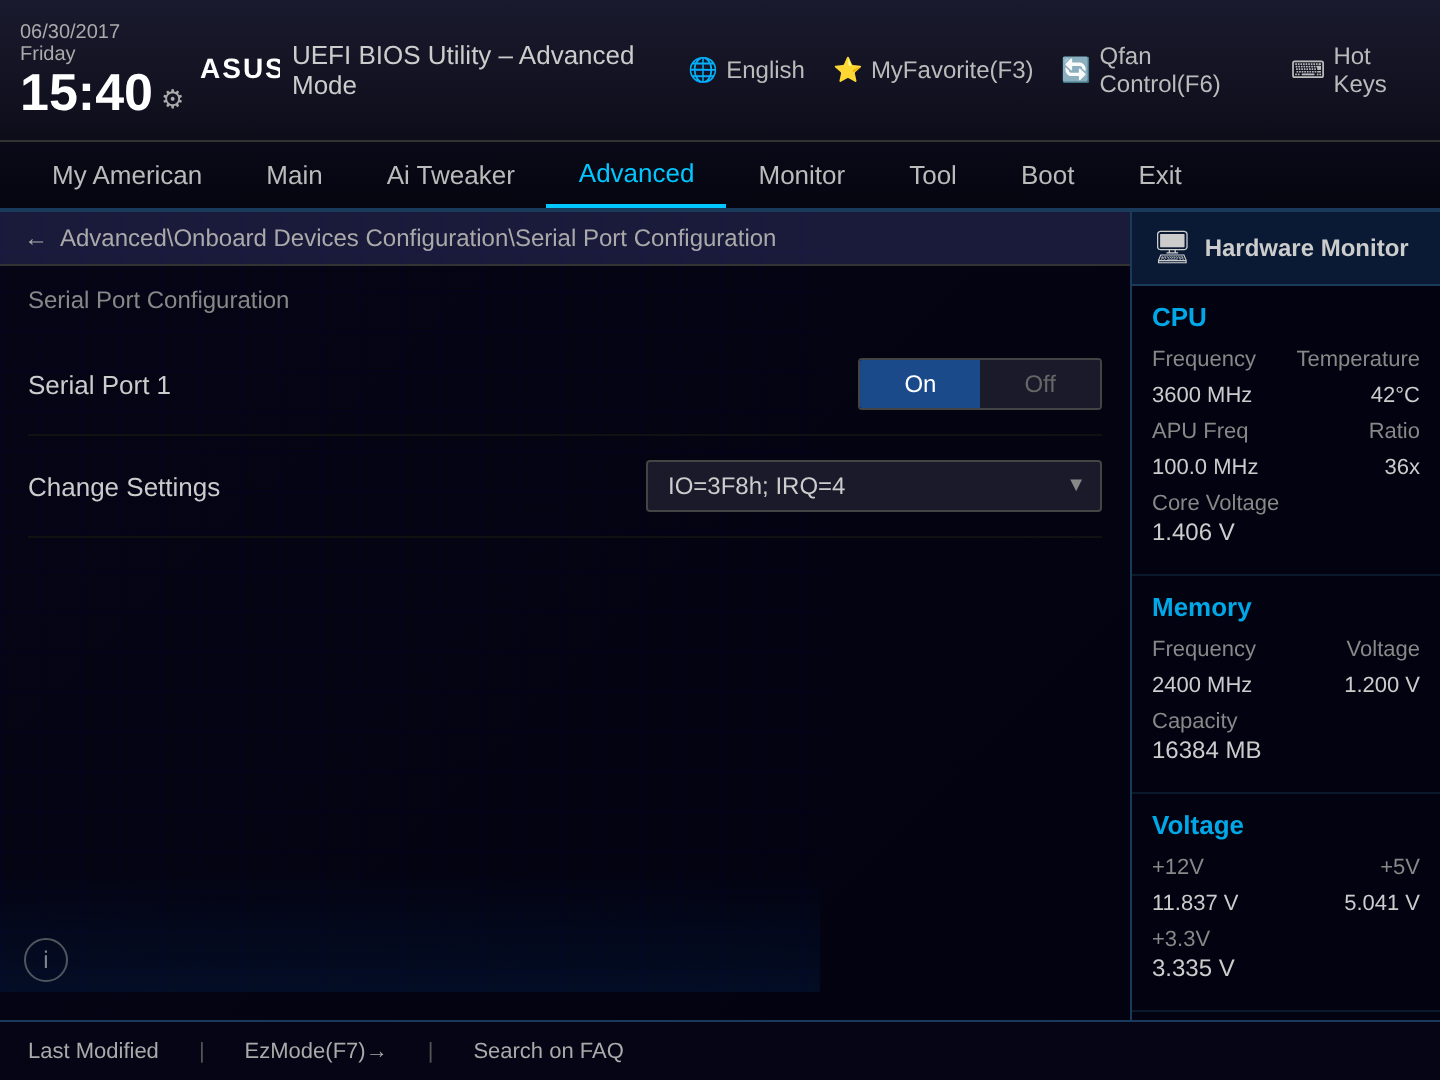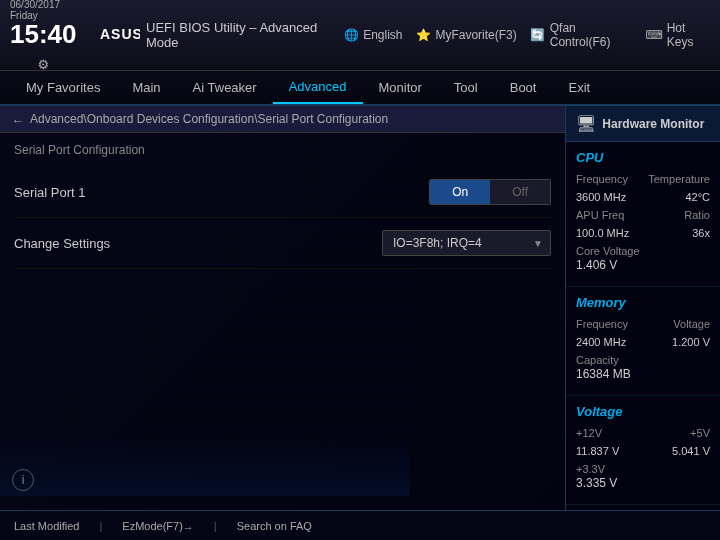--- a/index.html
+++ b/index.html
@@ -171,21 +171,21 @@
     .dropdown-select {
       background: #1a1a2a;
       border: 1px solid #444;
       color: #ccc;
       padding: 5px 30px 5px 10px;
       font-size: 12px;
       border-radius: 2px;
       cursor: pointer;
       appearance: none;
       -webkit-appearance: none;
-      width: 169px;
+      width: 228px;
       position: relative;
     }
     .dropdown-wrapper {
       position: relative;
       display: inline-block;
     }
     .dropdown-arrow {
       position: absolute;
       right: 8px;
       top: 50%;
@@ -218,21 +218,20 @@
     }
     .hw-section {
       padding: 8px 10px;
       border-bottom: 1px solid #0a1a2a;
     }
     .hw-section-title {
       color: #00a8e8;
       font-size: 13px;
       font-weight: bold;
       margin-bottom: 8px;
-      font-style: italic;
     }
     .hw-row {
       display: flex;
       justify-content: space-between;
       margin-bottom: 6px;
     }
     .hw-label {
       font-size: 11px;
       color: #888;
     }
@@ -326,21 +325,21 @@
   </style>
 </head>
 <body>
 
 <div class="header">
   <div class="datetime-area">
     <span class="date-text">
       <span>06/30/2017</span><br>
       <span>Friday</span>
     </span>
-    <div style="display:flex;align-items:center;gap:4px;flex-direction:column;">
+    <div style="display:flex;align-items:center;gap:4px;">
       <span class="time-text">15:40</span>
       <span style="font-size:13px;color:#aaa;cursor:pointer;margin-top:6px;">⚙</span>
     </div>
   </div>
   <div style="margin-left:90px; display:flex; align-items:center; gap:6px;">
     <span class="asus-logo">
       <svg width="40" height="16" viewBox="0 0 40 16">
         <text x="0" y="13" fill="white" font-size="14" font-weight="bold" font-family="Arial">ASUS</text>
       </svg>
     </span>
@@ -360,21 +359,21 @@
       <span>Qfan Control(F6)</span>
     </div>
     <div class="header-icon-item">
       <span>⌨</span>
       <span>Hot Keys</span>
     </div>
   </div>
 </div>
 
 <div class="navbar">
-  <div class="nav-item">My Favorites</div>
+  <div class="nav-item">My American</div>
   <div class="nav-item">Main</div>
   <div class="nav-item">Ai Tweaker</div>
   <div class="nav-item active">Advanced</div>
   <div class="nav-item">Monitor</div>
   <div class="nav-item">Tool</div>
   <div class="nav-item">Boot</div>
   <div class="nav-item">Exit</div>
 </div>
 
 <div class="main-content">

